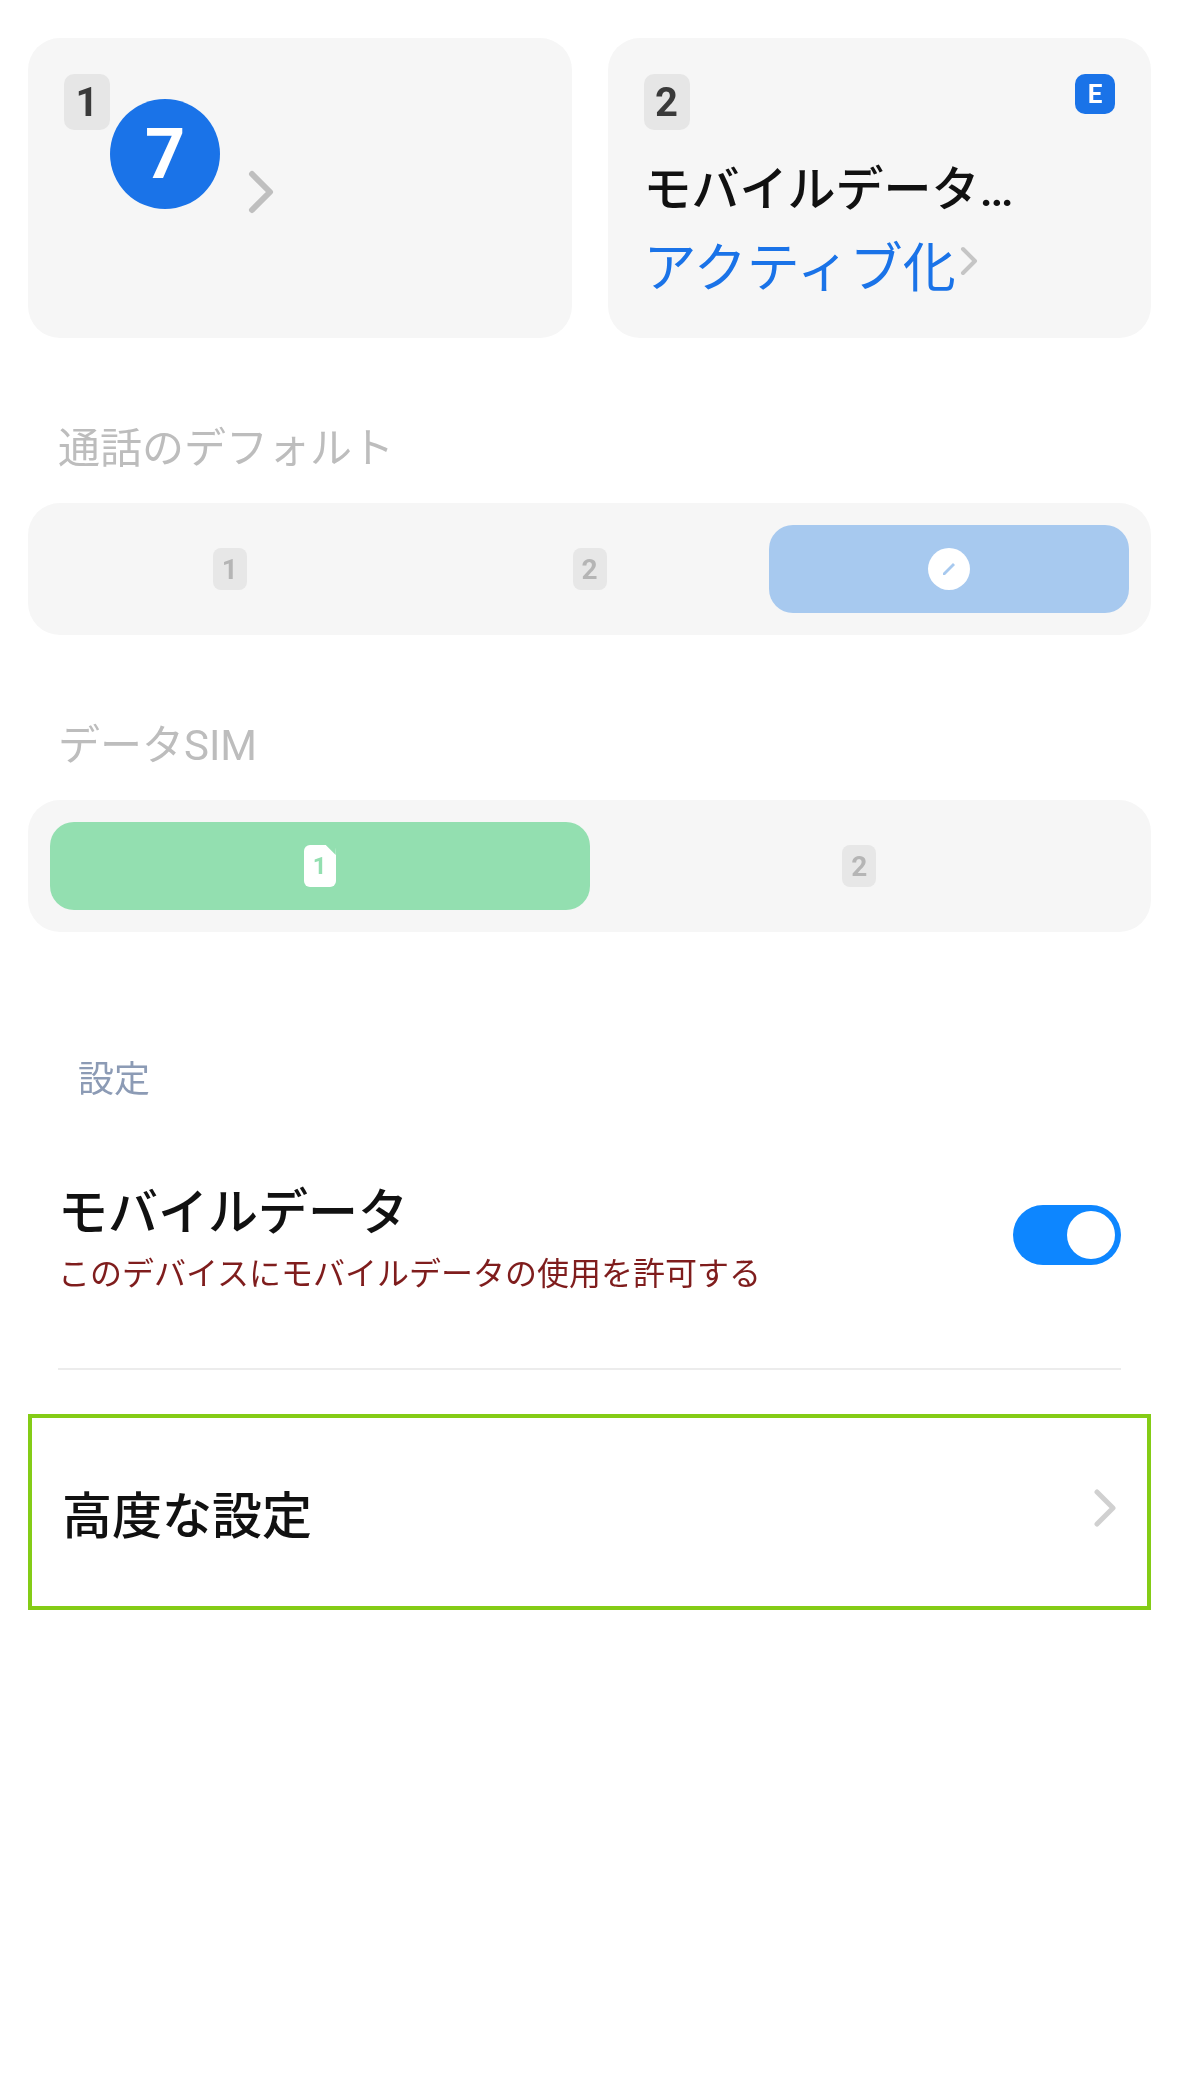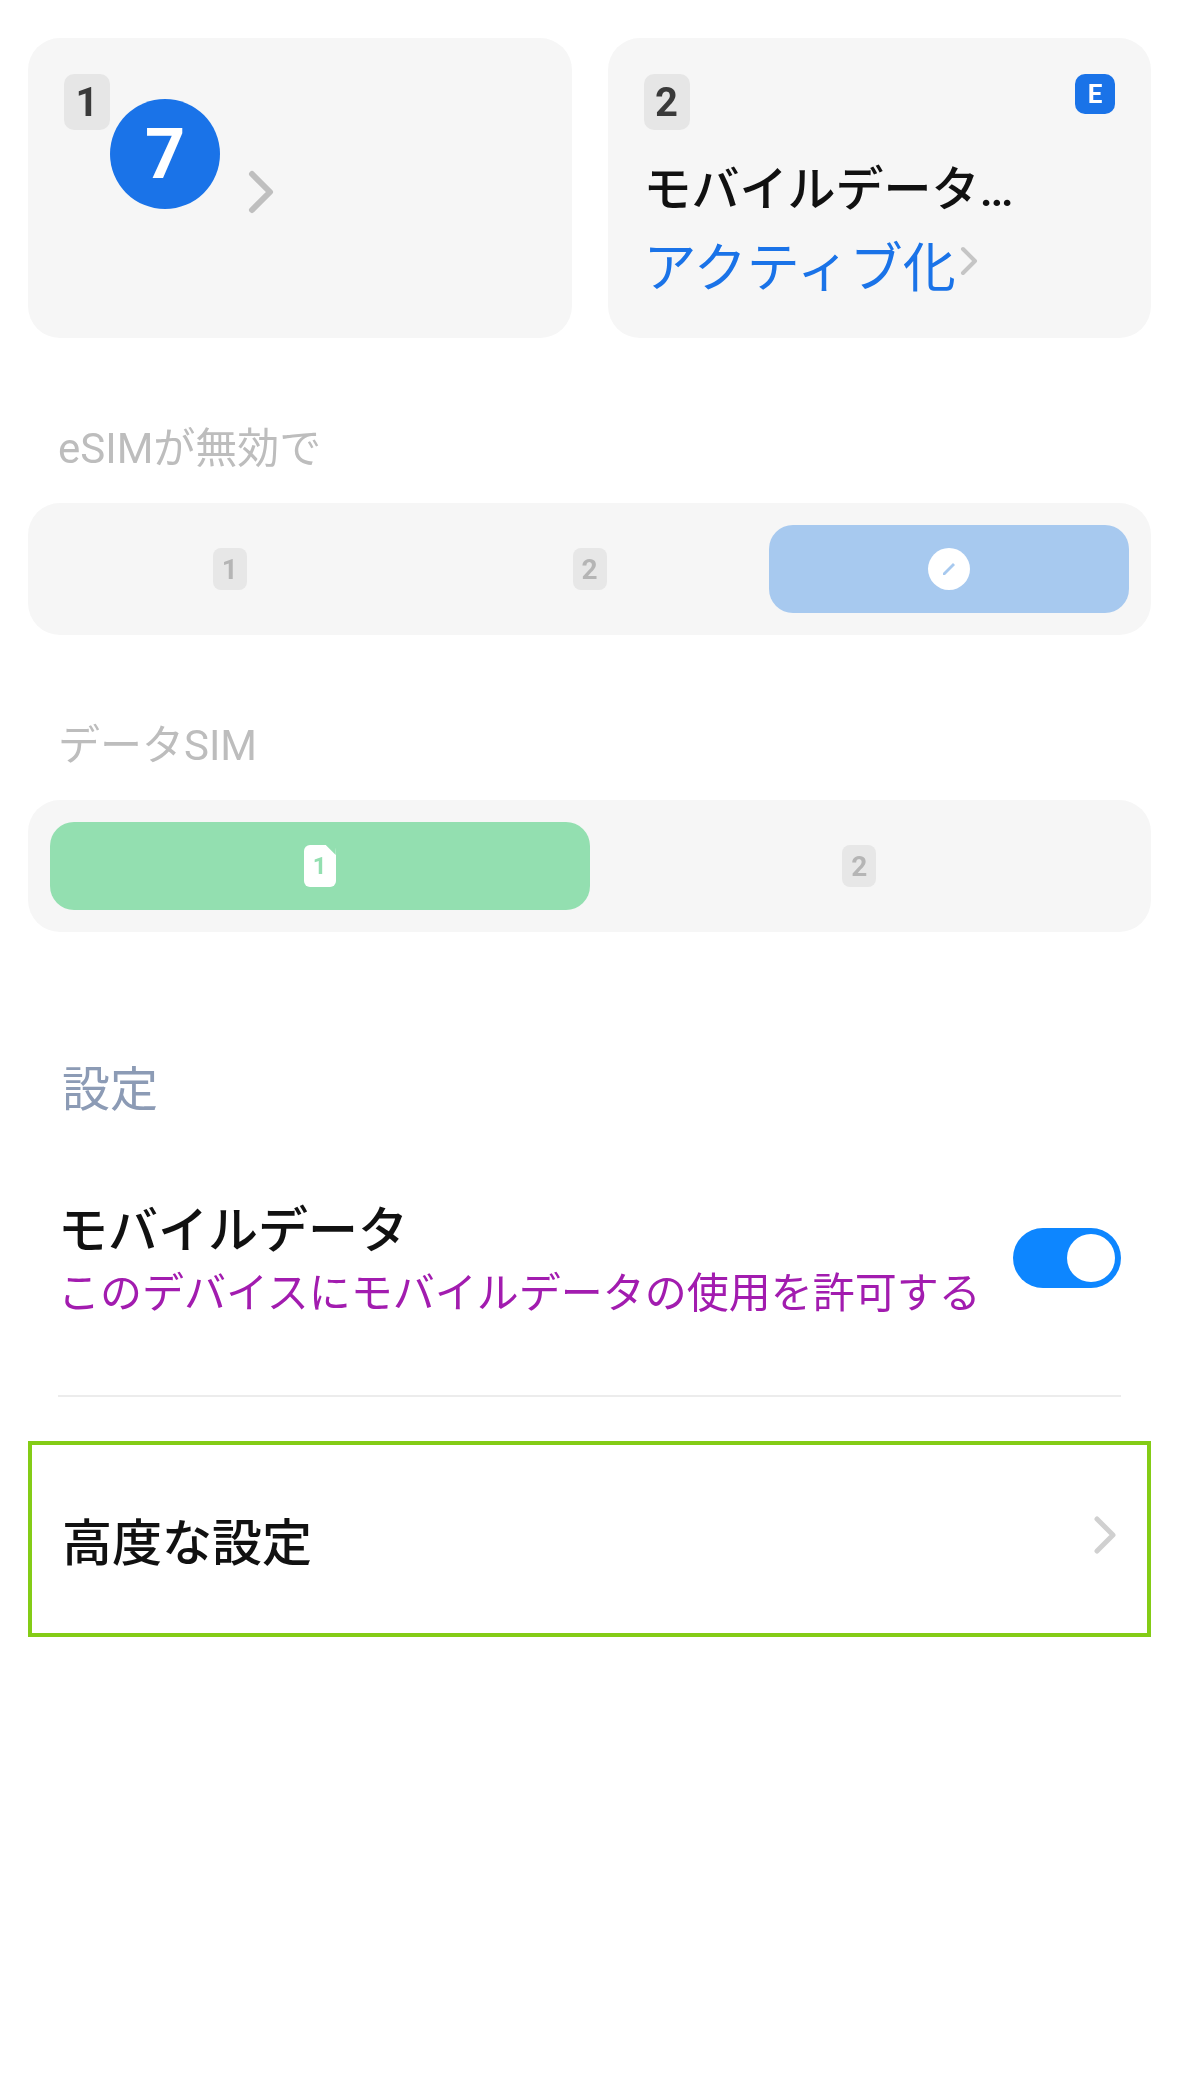--- a/index.html
+++ b/index.html
@@ -169,41 +169,42 @@
       color: #b5b5b5;
       font-size: 28px;
       font-weight: 700;
       width: 34px;
       height: 42px;
       border-radius: 8px;
       position: relative;
     }
     .settings-header {
       color: #8c9bb5;
-      font-size: 48px;
-      padding: 0 62px;
+      font-size: 36px;
+      padding: 0 78px;
       margin-top: 118px;
     }
     .setting-row {
       padding: 70px 58px 0 58px;
       display: flex;
       align-items: center;
       gap: 15px;
     }
     .setting-text {
       flex: 1;
     }
     .setting-title {
       font-size: 50px;
       color: #111;
       font-weight: 500;
     }
     .setting-desc {
-      font-size: 42px;
-      color: #a21caf;
+      font-size: 32px;
+      color: #7f1d1d;
+      margin-top: 6px;
       line-height: 1.5;
     }
     .toggle {
       width: 108px;
       height: 60px;
       background: #0d86ff;
       border-radius: 60px;
       position: relative;
       flex-shrink: 0;
     }
@@ -261,21 +262,21 @@
       <span>アクティブ化</span>
       <span class="chev">
         <svg width="18" height="30" viewBox="0 0 18 30" fill="none">
             <path d="M3 3 L15 15 L3 27" stroke="#c5c5c5" stroke-width="4" stroke-linecap="round" stroke-linejoin="round"></path>
           </svg>
       </span>
     </div>
   </div>
 </div>
 
-<div class="section-label">eSIMが無効で</div>
+<div class="section-label">通話のデフォルト</div>
 <div class="seg-container">
   <div class="seg-item">
     <span class="small-chip">1</span>
   </div>
   <div class="seg-item">
     <span class="small-chip">2</span>
   </div>
   <div class="seg-item selected-blue">
     <div class="seg-icon-circle">
       <svg width="20" height="20" viewBox="0 0 20 20">

